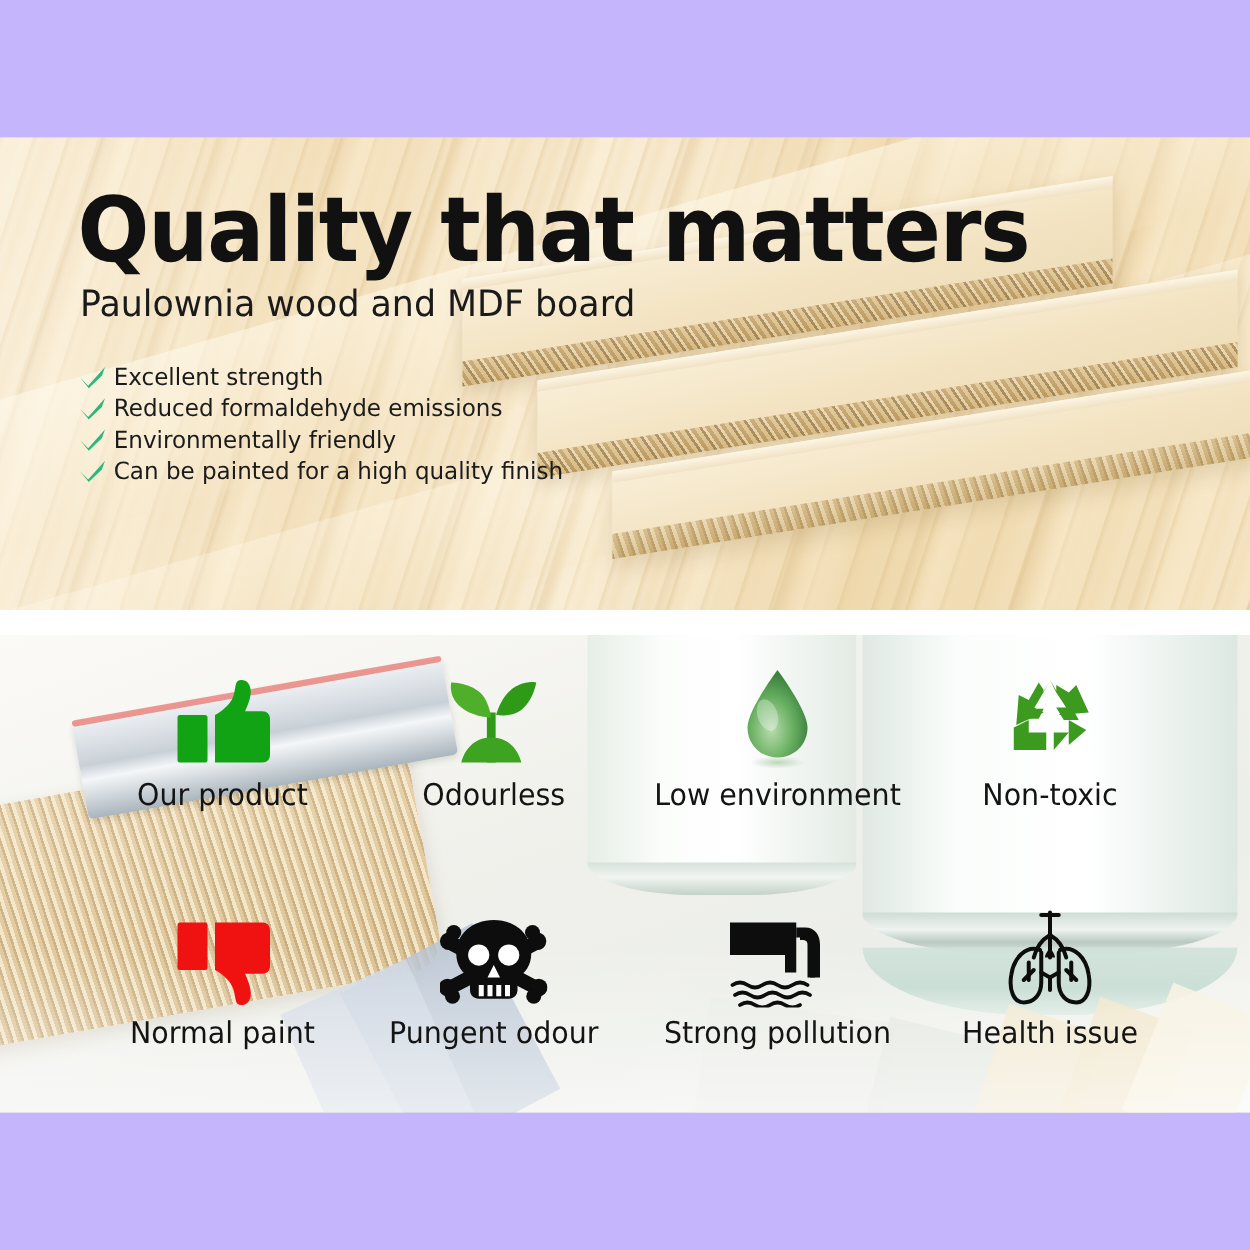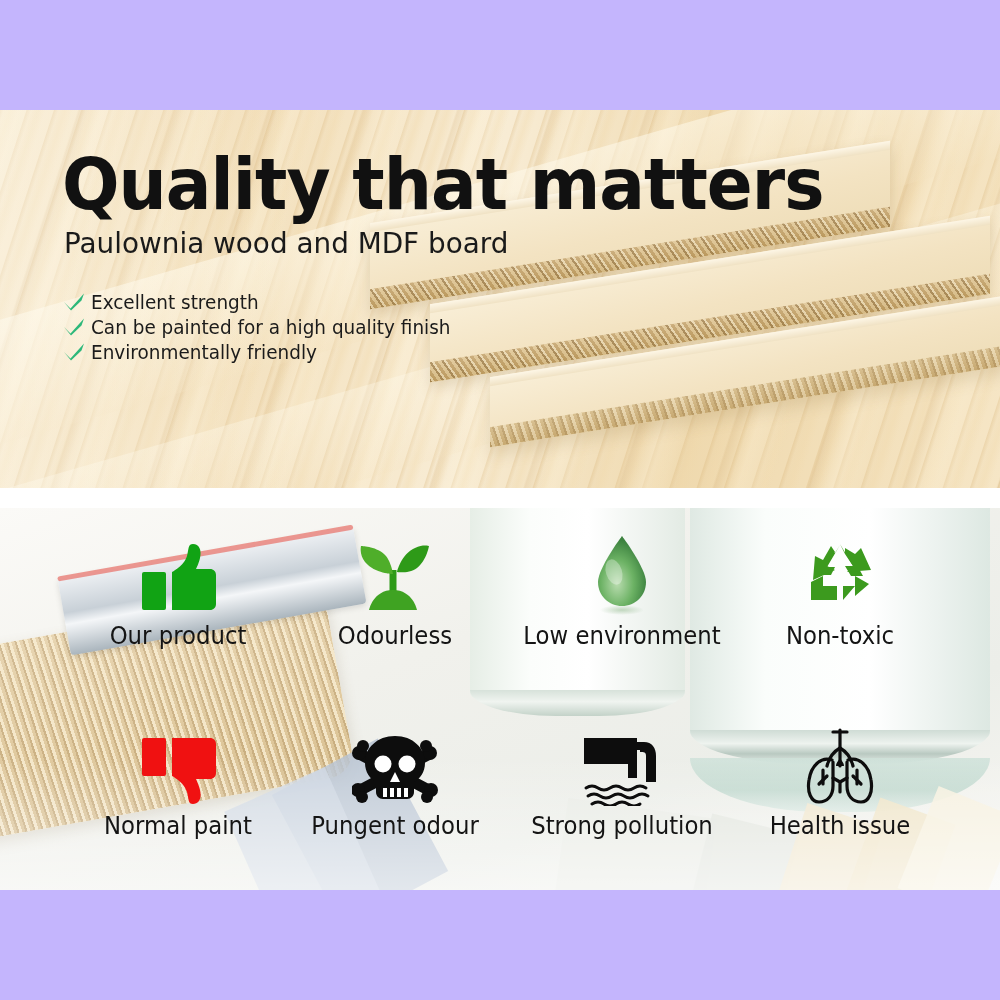--- a/index.html
+++ b/index.html
@@ -214,37 +214,45 @@
       <span class="tick">
         <svg viewBox="0 0 24 22" width="24" height="22" aria-hidden="true">
           <path d="M2 11 L8.5 17.5 L22 2.5 L19.5 9.5 L9 19.5 L2 11 Z" fill="#2DB87A"></path>
         </svg>
       </span>
       <span class="txt">Excellent strength</span>
     </div>
 
 
 
-
     <div class="bullet">
       <span class="tick">
         <svg viewBox="0 0 24 22" width="24" height="22" aria-hidden="true">
           <path d="M2 11 L8.5 17.5 L22 2.5 L19.5 9.5 L9 19.5 L2 11 Z" fill="#2DB87A"></path>
         </svg>
       </span>
-      <span class="txt">Can be painted for a high quality finish</span>
+      <span class="txt">Reduced formaldehyde emissions</span>
     </div>
 
     <div class="bullet">
       <span class="tick">
         <svg viewBox="0 0 24 22" width="24" height="22" aria-hidden="true">
           <path d="M2 11 L8.5 17.5 L22 2.5 L19.5 9.5 L9 19.5 L2 11 Z" fill="#2DB87A"></path>
         </svg>
       </span>
       <span class="txt">Environmentally friendly</span>
+    </div>
+
+    <div class="bullet">
+      <span class="tick">
+        <svg viewBox="0 0 24 22" width="24" height="22" aria-hidden="true">
+          <path d="M2 11 L8.5 17.5 L22 2.5 L19.5 9.5 L9 19.5 L2 11 Z" fill="#2DB87A"></path>
+        </svg>
+      </span>
+      <span class="txt">Can be painted for a high quality finish</span>
     </div>
   </div>
 
   <div class="gap"></div>
 
   <div class="paint-panel">
     <div class="pp-bg"></div>
     <div class="can can-a"></div>
     <div class="can-a-rim"></div>
     <div class="can can-b"></div>

